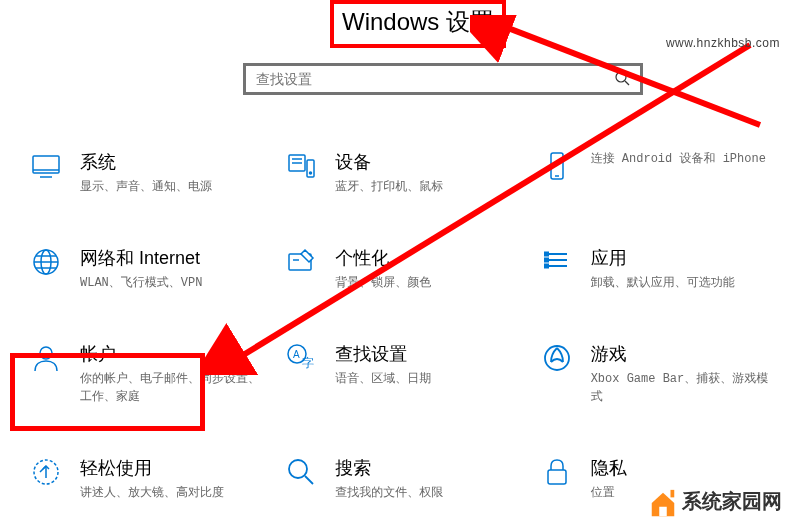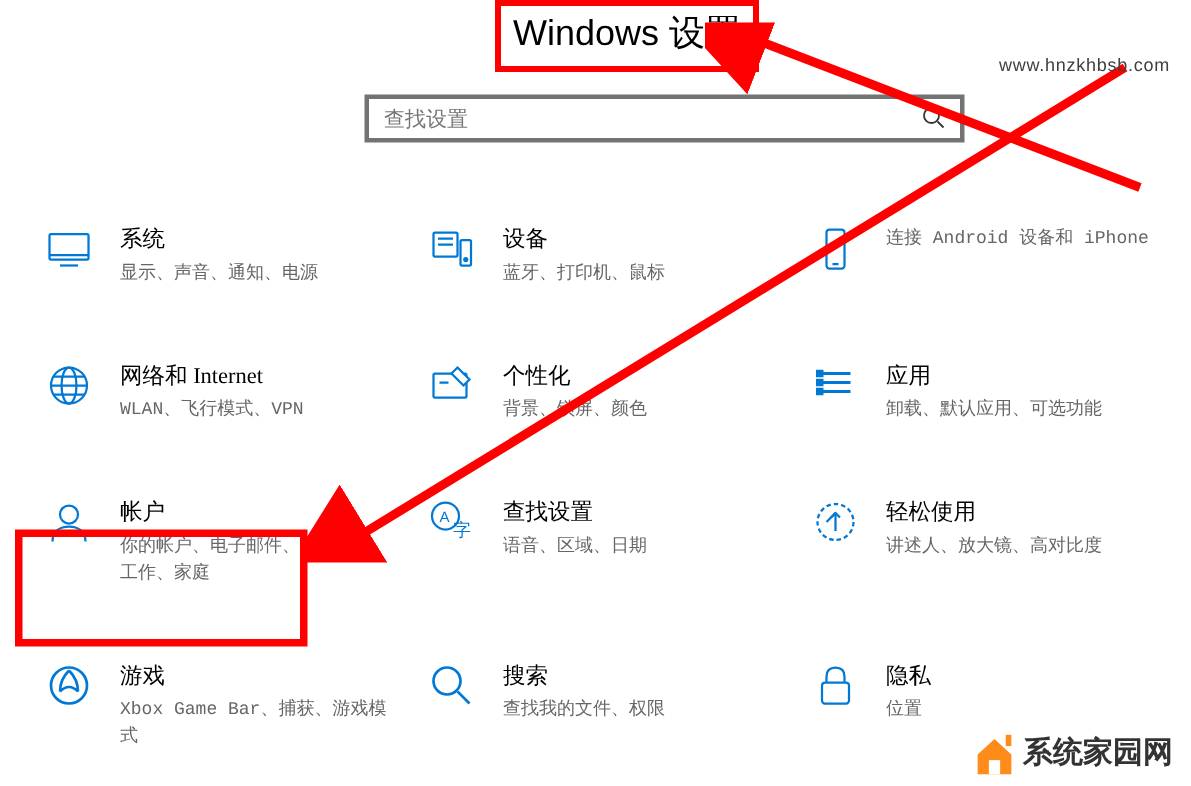--- a/index.html
+++ b/index.html
@@ -73,24 +73,23 @@
     }
     .setting-icon svg {
       width: 32px;
       height: 32px;
     }
     .setting-text {
       flex: 1;
       padding-right: 10px;
     }
     .setting-title {
-      font-size: 15px;
+      font-size: 18px;
       color: #000;
       margin-bottom: 4px;
-      font-family: Liberation Serif, serif;
     }
     .setting-desc {
       font-size: 12px;
       color: #666;
       line-height: 1.5;
       font-family: Liberation Mono, monospace;
     }
     .highlight-accounts {
       position: absolute;
       border: 5px solid #ff0000;
@@ -268,42 +267,42 @@
         </svg>
     </div>
     <div class="setting-text">
       <div class="setting-title">查找设置</div>
       <div class="setting-desc">语音、区域、日期</div>
     </div>
   </div>
 
   <div class="setting-item">
     <div class="setting-icon">
+      <svg viewBox="0 0 32 32" fill="none" stroke="#0078d4" stroke-width="1.8">
+          <circle cx="16" cy="16" r="12"></circle>
+          <path d="M16 6 C12 10 10 14 10 20 M16 6 C20 10 22 14 22 20 M10 20 C12 18 14 17 16 17 C18 17 20 18 22 20"></path>
+        </svg>
+    </div>
+    <div class="setting-text">
+      <div class="setting-title">游戏</div>
+      <div class="setting-desc">Xbox Game Bar、捕获、游戏模式</div>
+    </div>
+  </div>
+
+  <div class="setting-item">
+    <div class="setting-icon">
       <svg viewBox="0 0 32 32" fill="none" stroke="#0078d4" stroke-width="1.5" stroke-dasharray="3 2">
           <circle cx="16" cy="16" r="12"></circle>
           <path d="M10 16 L16 10 M16 10 L16 22" stroke-dasharray="0"></path>
           <path d="M13 13 L16 10 L19 13" stroke-dasharray="0"></path>
         </svg>
     </div>
     <div class="setting-text">
       <div class="setting-title">轻松使用</div>
       <div class="setting-desc">讲述人、放大镜、高对比度</div>
-    </div>
-  </div>
-
-  <div class="setting-item">
-    <div class="setting-icon">
-      <svg viewBox="0 0 32 32" fill="none" stroke="#0078d4" stroke-width="1.8">
-          <circle cx="16" cy="16" r="12"></circle>
-          <path d="M16 6 C12 10 10 14 10 20 M16 6 C20 10 22 14 22 20 M10 20 C12 18 14 17 16 17 C18 17 20 18 22 20"></path>
-        </svg>
-    </div>
-    <div class="setting-text">
-      <div class="setting-title">游戏</div>
-      <div class="setting-desc">Xbox Game Bar、捕获、游戏模式</div>
     </div>
   </div>
 
   <div class="setting-item">
     <div class="setting-icon">
       <svg viewBox="0 0 32 32" fill="none" stroke="#0078d4" stroke-width="1.8">
           <circle cx="13" cy="13" r="9"></circle>
           <line x1="20" y1="20" x2="28" y2="28"></line>
         </svg>
     </div>

